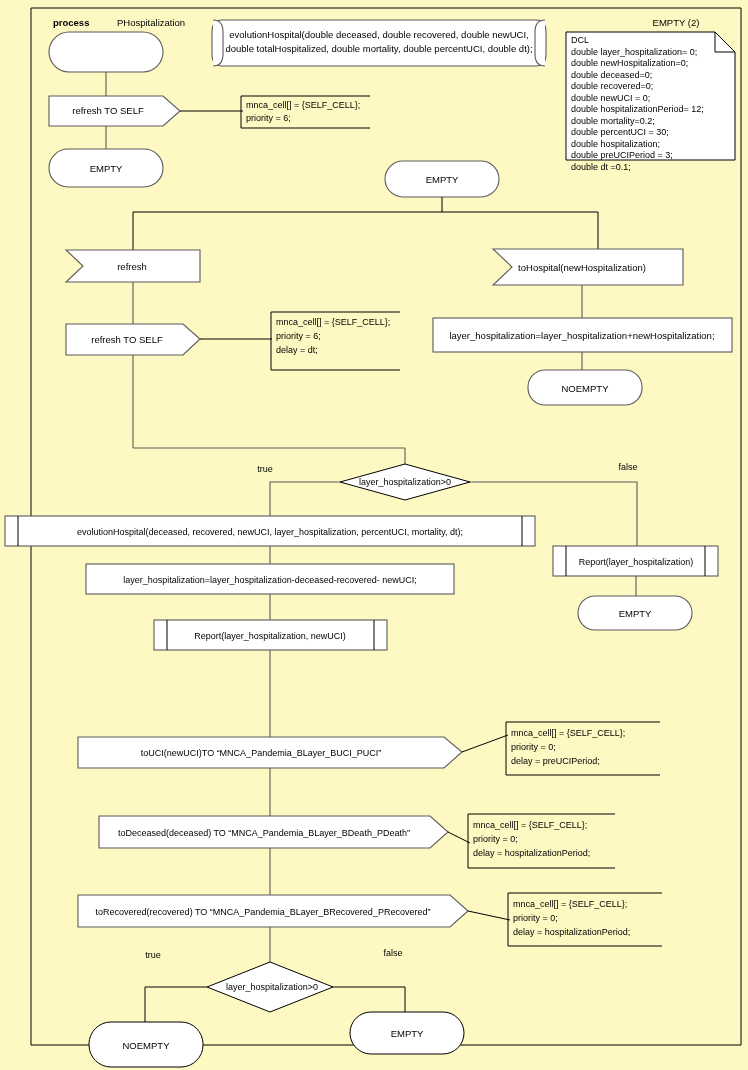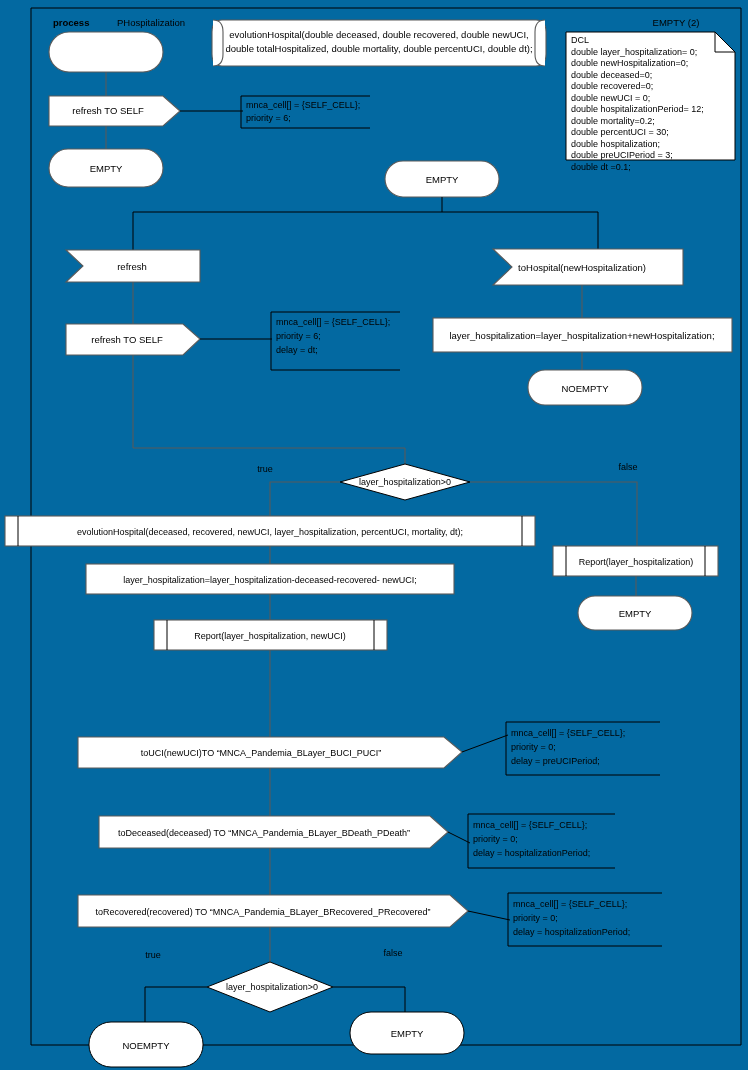--- a/index.html
+++ b/index.html
@@ -4,21 +4,21 @@
 <style>
   html, body {
     margin: 0;
     padding: 0;
     background: #ffffff;
   }
   #canvas {
     position: relative;
     width: 748px;
     height: 1070px;
-    background: #0369a1;
+    background: #fef9c3;
     font-family: "Liberation Sans", sans-serif;
     overflow: hidden;
   }
   svg { display: block; }
   text { font-family: "Liberation Sans", sans-serif; fill: #000000; }
   .lbl { font-size: 9.5px; }
   .lbl-sm { font-size: 9px; }
   .lbl-bold { font-size: 9.5px; font-weight: bold; }
   .shape { fill: #ffffff; stroke: #000000; stroke-width: 1; }
   .shape-gray { fill: #ffffff; stroke: #5a5a5a; stroke-width: 1.1; }

